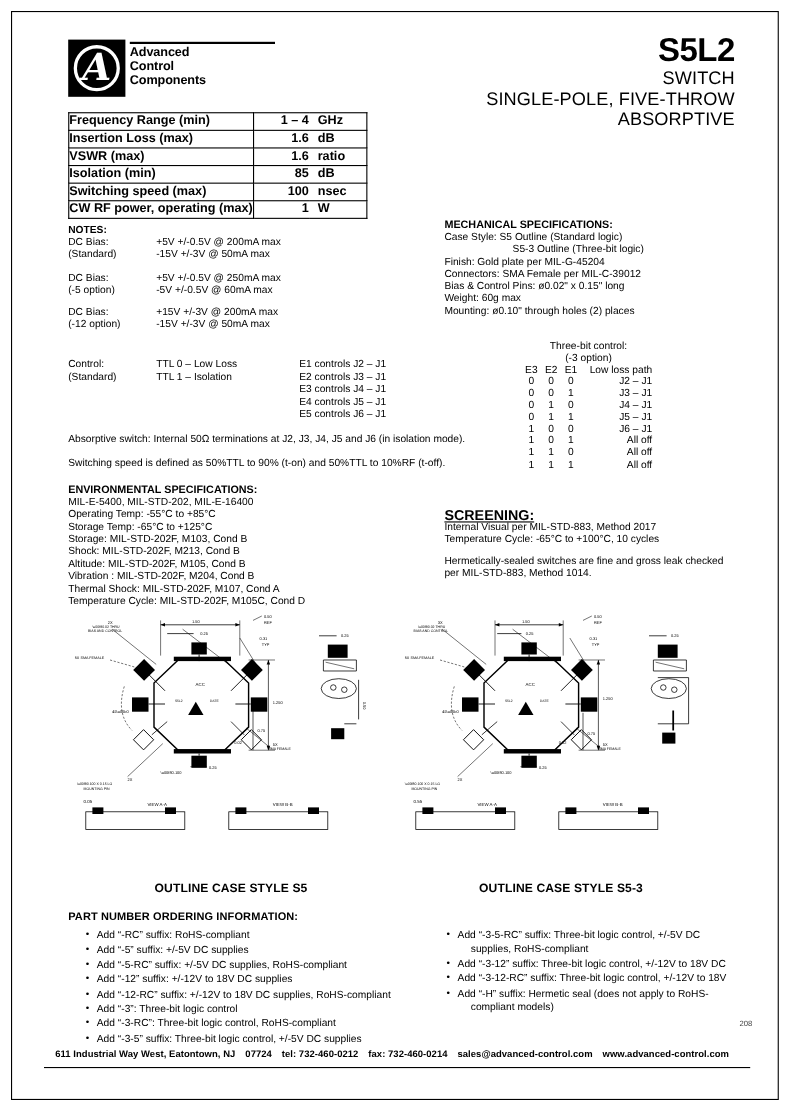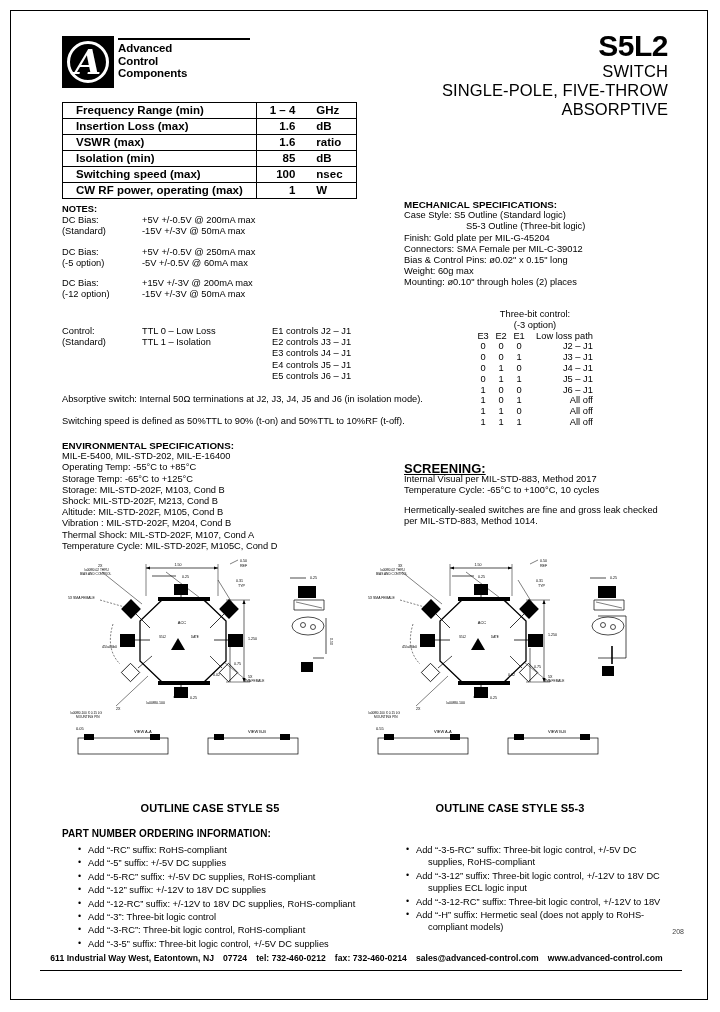--- a/index.html
+++ b/index.html
@@ -111,21 +111,21 @@
     position: absolute;
     left: 62px;
     top: 102px;
     width: 272px;
     border-collapse: collapse;
     font-size: 11.5px;
     font-weight: bold;
   }
   .spec-table td {
     border: 1.2px solid #000;
-    padding: 1px 13px;
+    padding: 1px 0;
     height: 13px;
     line-height: 13px;
     white-space: nowrap;
   }
   .spec-table td.c-name { width: 158px; }
   .spec-table td.c-val  { width: 58px; text-align: right; border-right: none; }
   .spec-table td.c-unit { width: 50px; text-align: left; border-left: none; padding-left: 8px;}
 
   
   .blk { position: absolute; font-size: 9.3px; line-height: 11.2px; color: #000; }
@@ -723,21 +723,21 @@
         <li><span>Add “-5” suffix: +/-5V DC supplies</span></li>
         <li><span>Add “-5-RC” suffix: +/-5V DC supplies, RoHS-compliant</span></li>
         <li><span>Add “-12” suffix: +/-12V to 18V DC supplies</span></li>
         <li><span>Add “-12-RC” suffix: +/-12V to 18V DC supplies, RoHS-compliant</span></li>
         <li><span>Add “-3”: Three-bit logic control</span></li>
         <li><span>Add “-3-RC”: Three-bit logic control, RoHS-compliant</span></li>
         <li><span>Add “-3-5” suffix: Three-bit logic control, +/-5V DC supplies</span></li>
       </ul>
     <ul class="order" id="order-right" style="left:390px; top:844px; width:300px;">
         <li><span>Add “-3-5-RC” suffix: Three-bit logic control, +/-5V DC</span><span class="cont">supplies, RoHS-compliant</span></li>
-        <li><span>Add “-3-12” suffix: Three-bit logic control, +/-12V to 18V DC</span><span class="cont">supplies ECL logic input</span></li>
+        <li><span>Add “-3-12” suffix: Three-bit logic control, +/-12V to 18V DC</span></li>
         <li><span>Add “-3-12-RC” suffix: Three-bit logic control, +/-12V to 18V</span></li>
         <li><span>Add “-H” suffix: Hermetic seal (does not apply to RoHS-</span><span class="cont">compliant models)</span></li>
       </ul>
 
     <div class="page-num">208</div>
     <div class="footer-text">
       <span>611 Industrial Way West, Eatontown, NJ</span><span>07724</span><span>tel: 732-460-0212</span><span>fax: 732-460-0214</span><span>sales@advanced-control.com</span><span>www.advanced-control.com</span>
     </div>
     <div class="footer-rule"></div>
 

